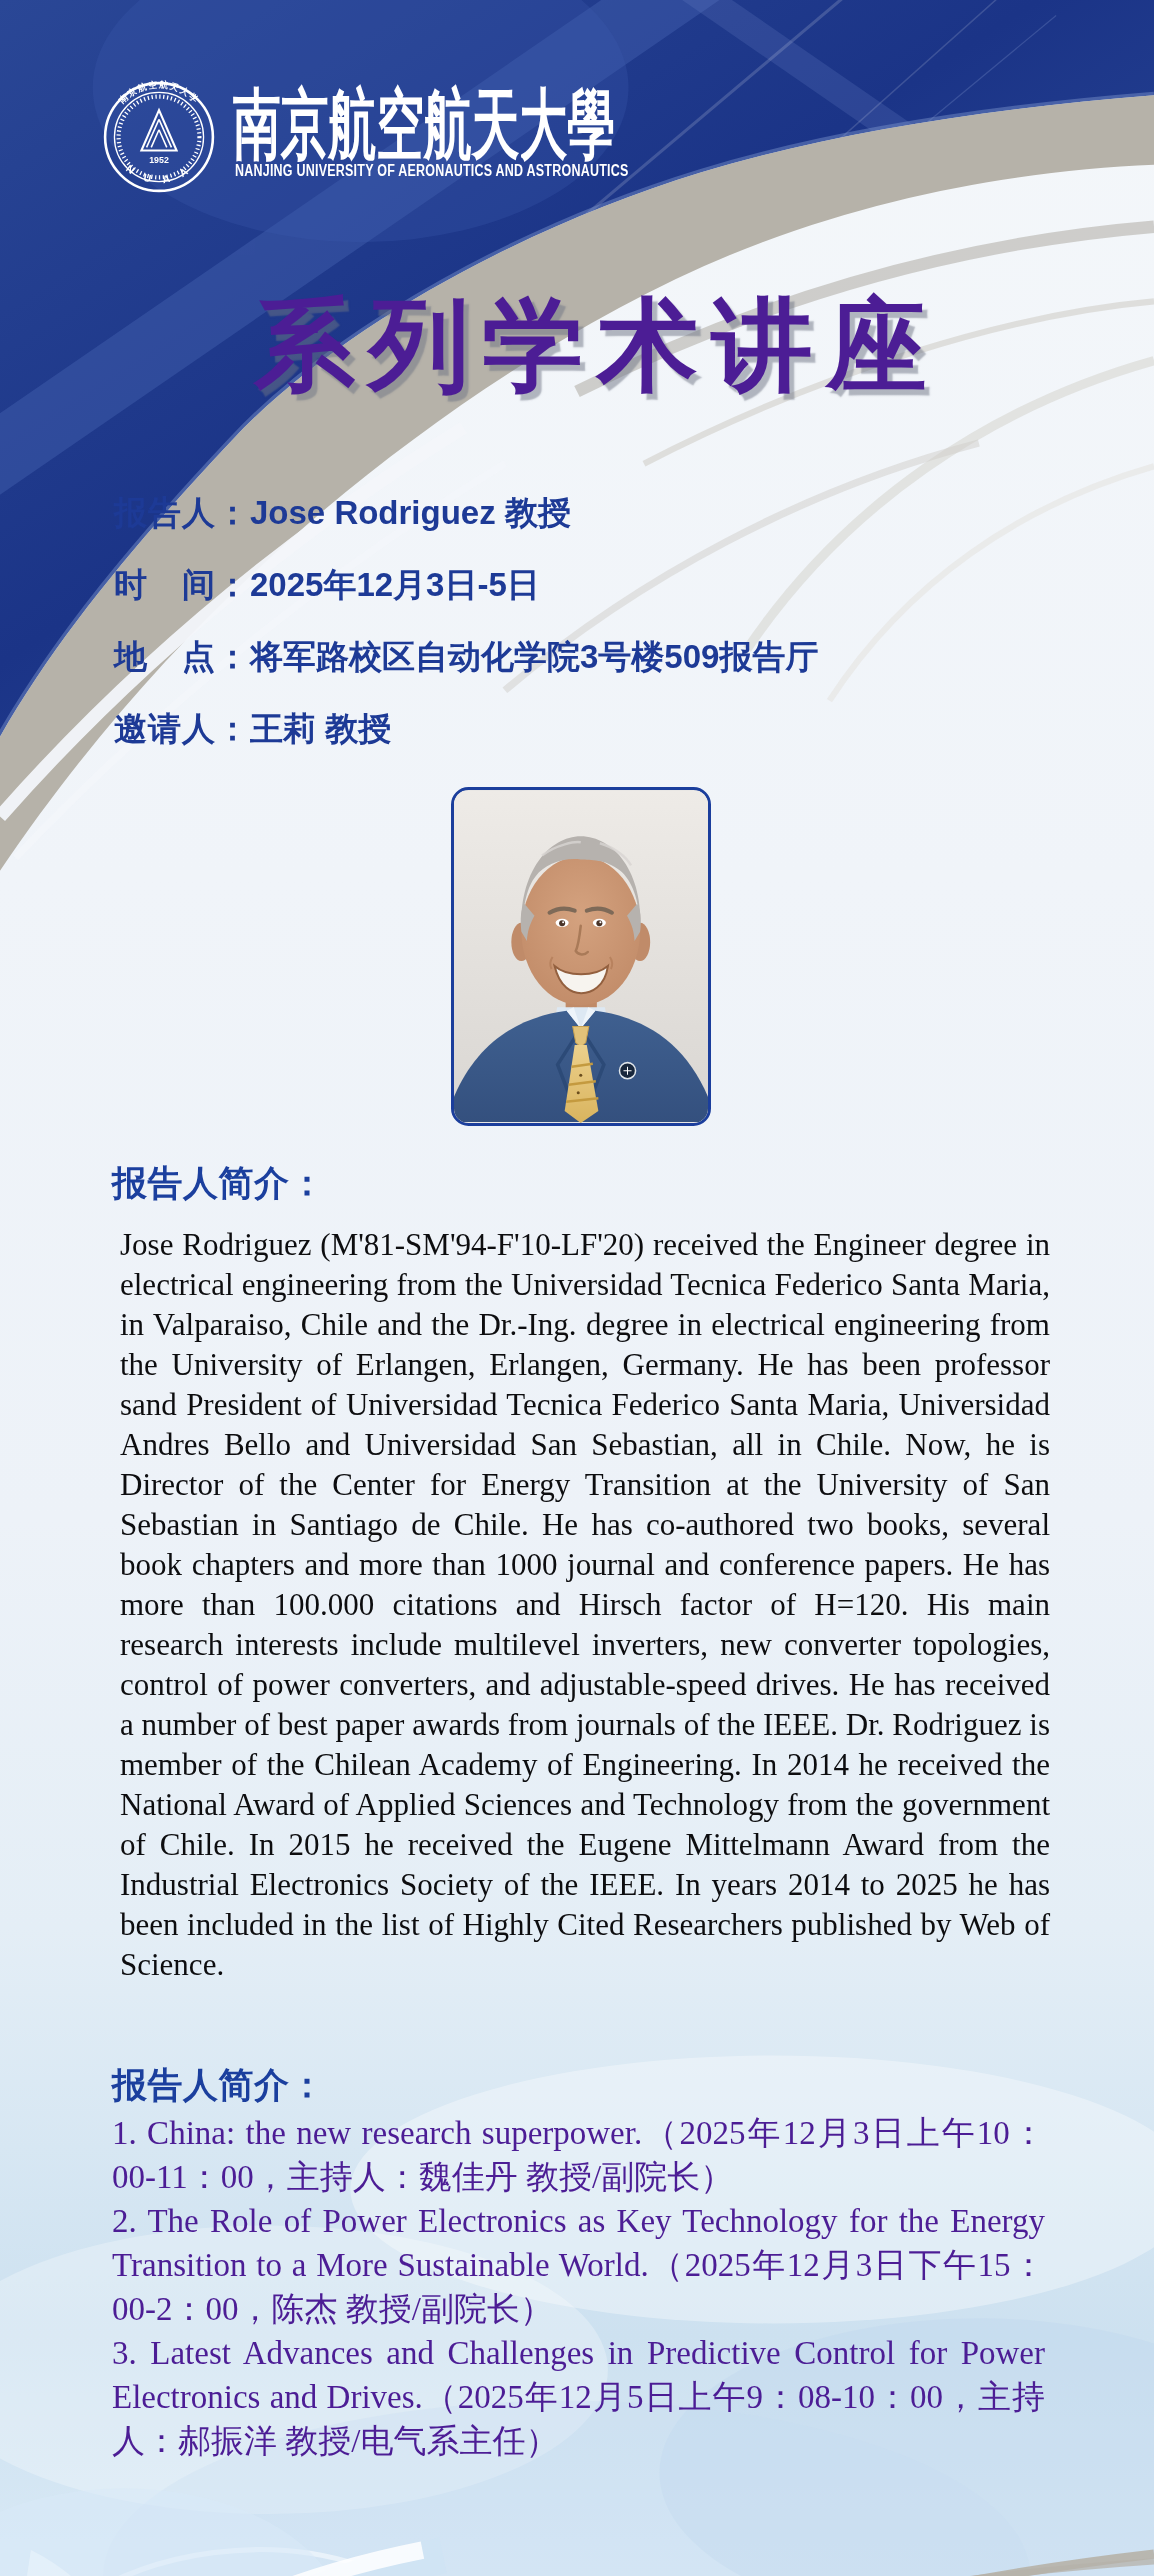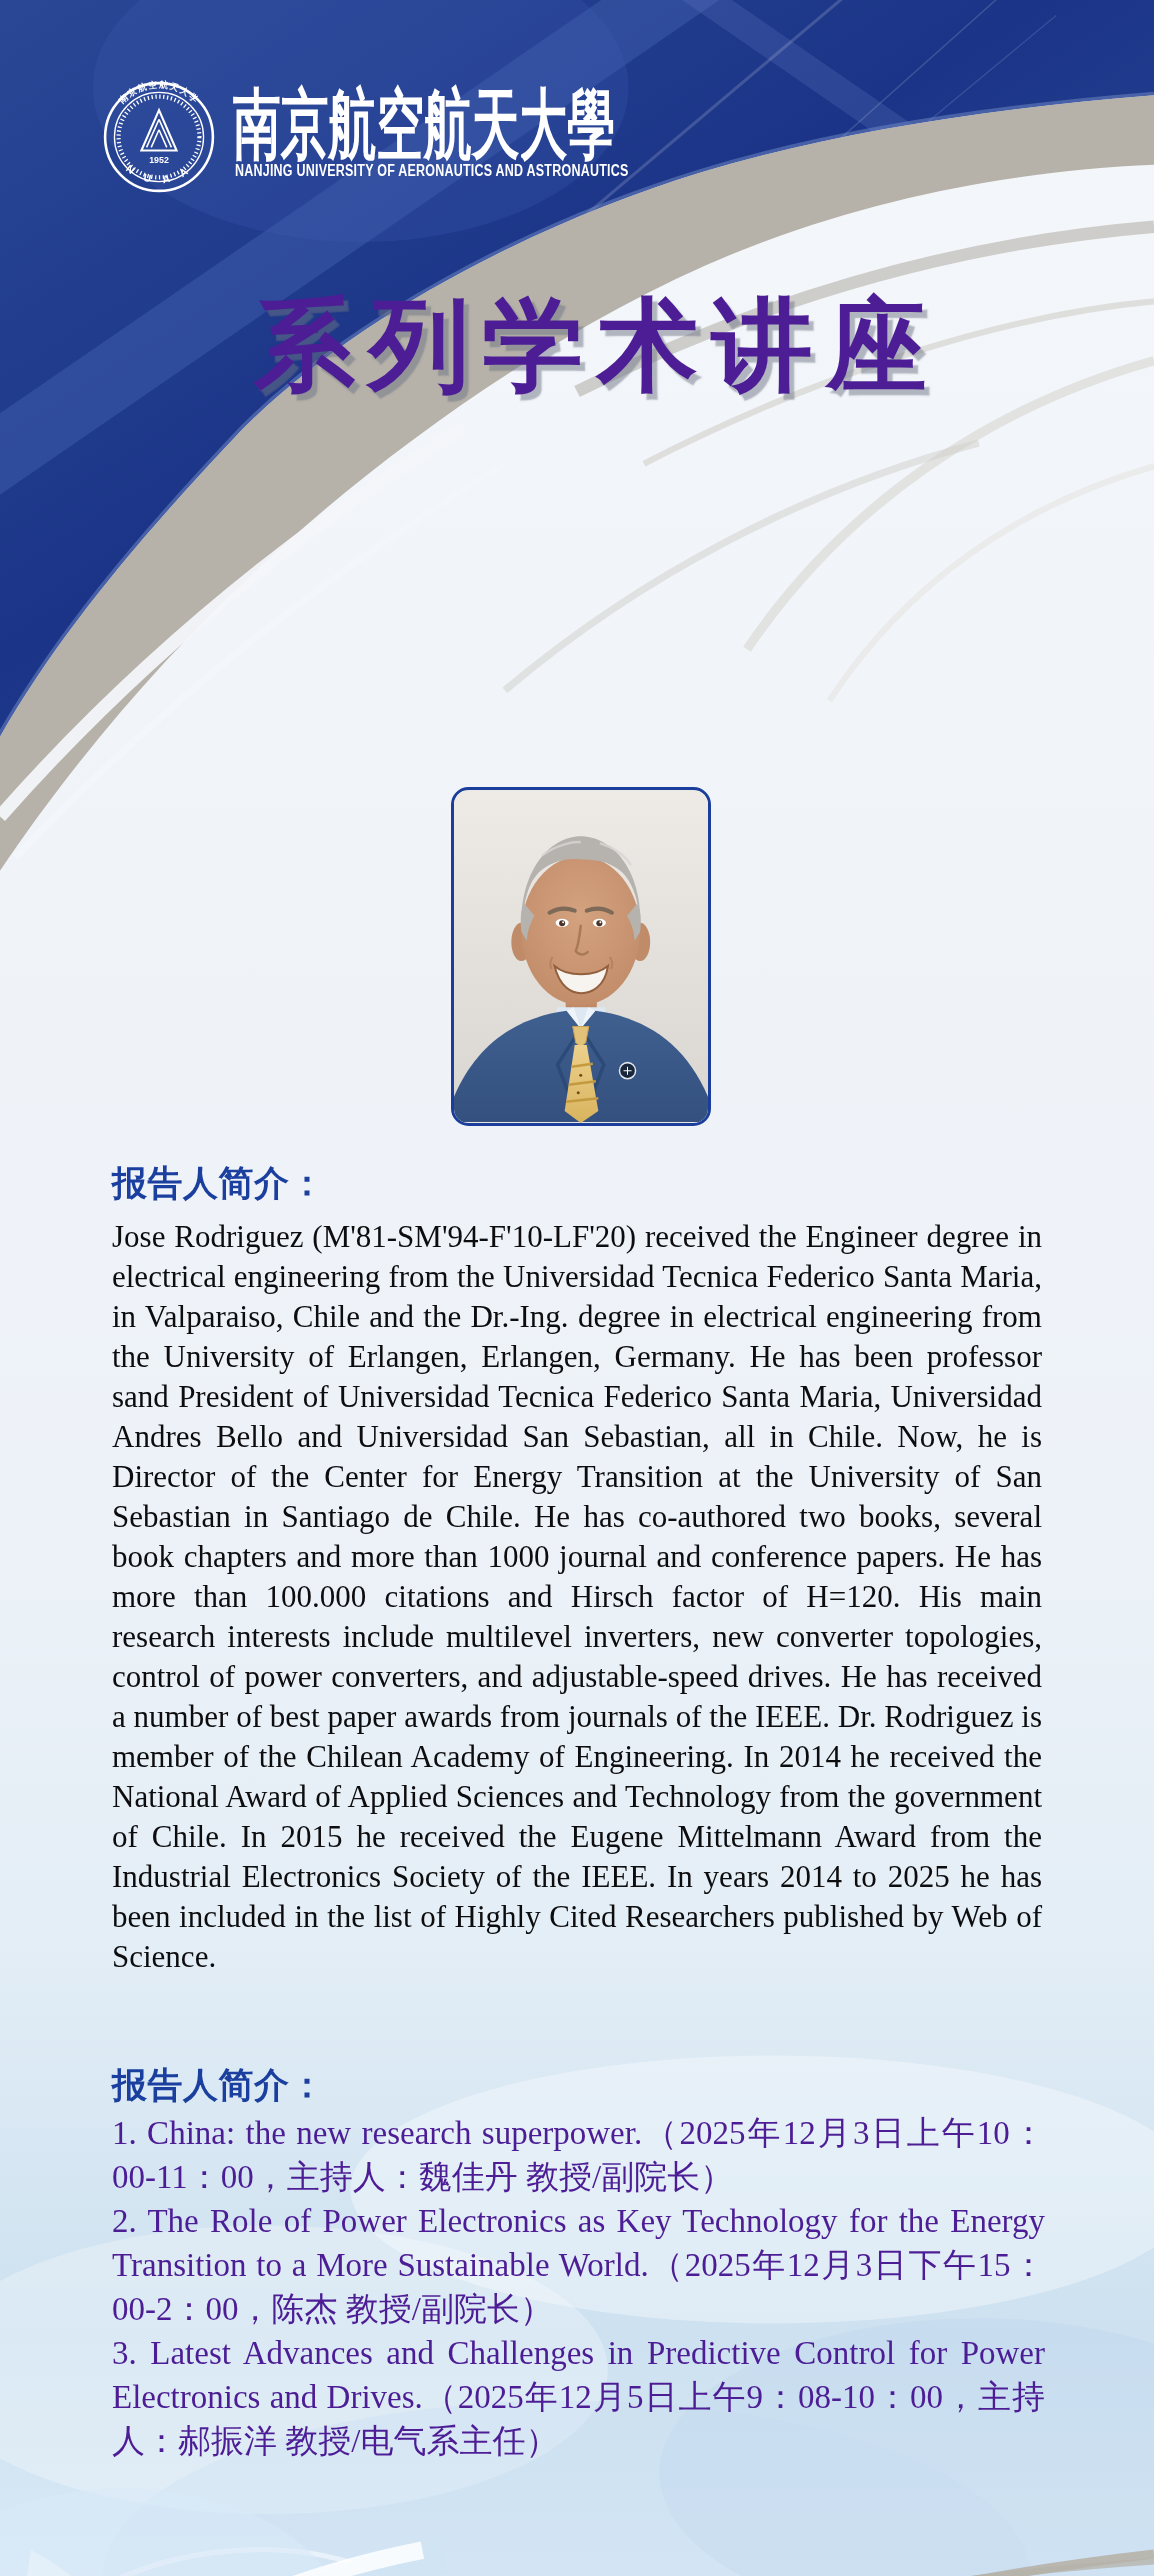--- a/index.html
+++ b/index.html
@@ -44,21 +44,21 @@
     background:#e9e7e4;box-sizing:border-box;
   }
   .photo svg{display:block;width:100%;height:100%;}
 
   
   .sec-heading{
     margin:0;font-size:35px;font-weight:800;color:#1b3f9e;letter-spacing:0.5px;white-space:nowrap;text-align:center;
   }
   .bio-heading{left:112px;top:1160px;}
   .bio-text{
-    left:112px;top:1217px;width:930px;margin:0;
+    left:112px;top:1217px;width:930px;margin:8px;
     font-family:"Liberation Serif","DejaVu Serif",serif;
     font-size:31px;line-height:40px;color:#0d0d0f;
     text-align:justify;
   }
   .topics-heading{left:112px;top:2062px;}
   .topics{left:112px;top:2111px;width:933px;}
   .topics p{
     margin:0;font-family:"Liberation Serif","DejaVu Serif",serif;
     font-size:33px;line-height:44px;color:#4c1d95;text-align:justify;
   }
@@ -157,20 +157,26 @@
       <path d="M110,58 L76,136 H144 Z" stroke="#ffffff" stroke-width="4" fill="none"></path>
       <path d="M110,76 L86,130 M110,76 L134,130 M110,96 L95,130 M110,96 L125,130" stroke="#ffffff" stroke-width="3" fill="none"></path>
       <text x="110" y="160" font-size="17" fill="#ffffff" text-anchor="middle" font-weight="700">1952</text>
     </svg>
     <div class="layer uni-cn">南京航空航天大學</div>
     <div class="layer uni-en">NANJING UNIVERSITY OF AERONAUTICS AND ASTRONAUTICS</div>
   </header>
 
   <h1 class="layer title">系列学术讲座</h1>
 
+  <section class="layer info">
+    <p><span class="lbl">报告人：</span><span>Jose Rodriguez 教授</span></p>
+    <p><span class="lbl">时　间：</span><span>2025年12月3日-5日</span></p>
+    <p><span class="lbl">地　点：</span><span>将军路校区自动化学院3号楼509报告厅</span></p>
+    <p><span class="lbl">邀请人：</span><span>王莉 教授</span></p>
+  </section>
 
   <figure class="layer photo">
     <svg viewBox="0 0 505 658">
       <defs>
         <linearGradient id="phbg" x1="0" y1="0" x2="0" y2="1">
           <stop offset="0" stop-color="#eeebe7"></stop>
             <stop offset="1" stop-color="#d9d6d2"></stop>
         </linearGradient>
         <linearGradient id="suitg" x1="0" y1="0" x2="0" y2="1">
           <stop offset="0" stop-color="#3f6090"></stop>

